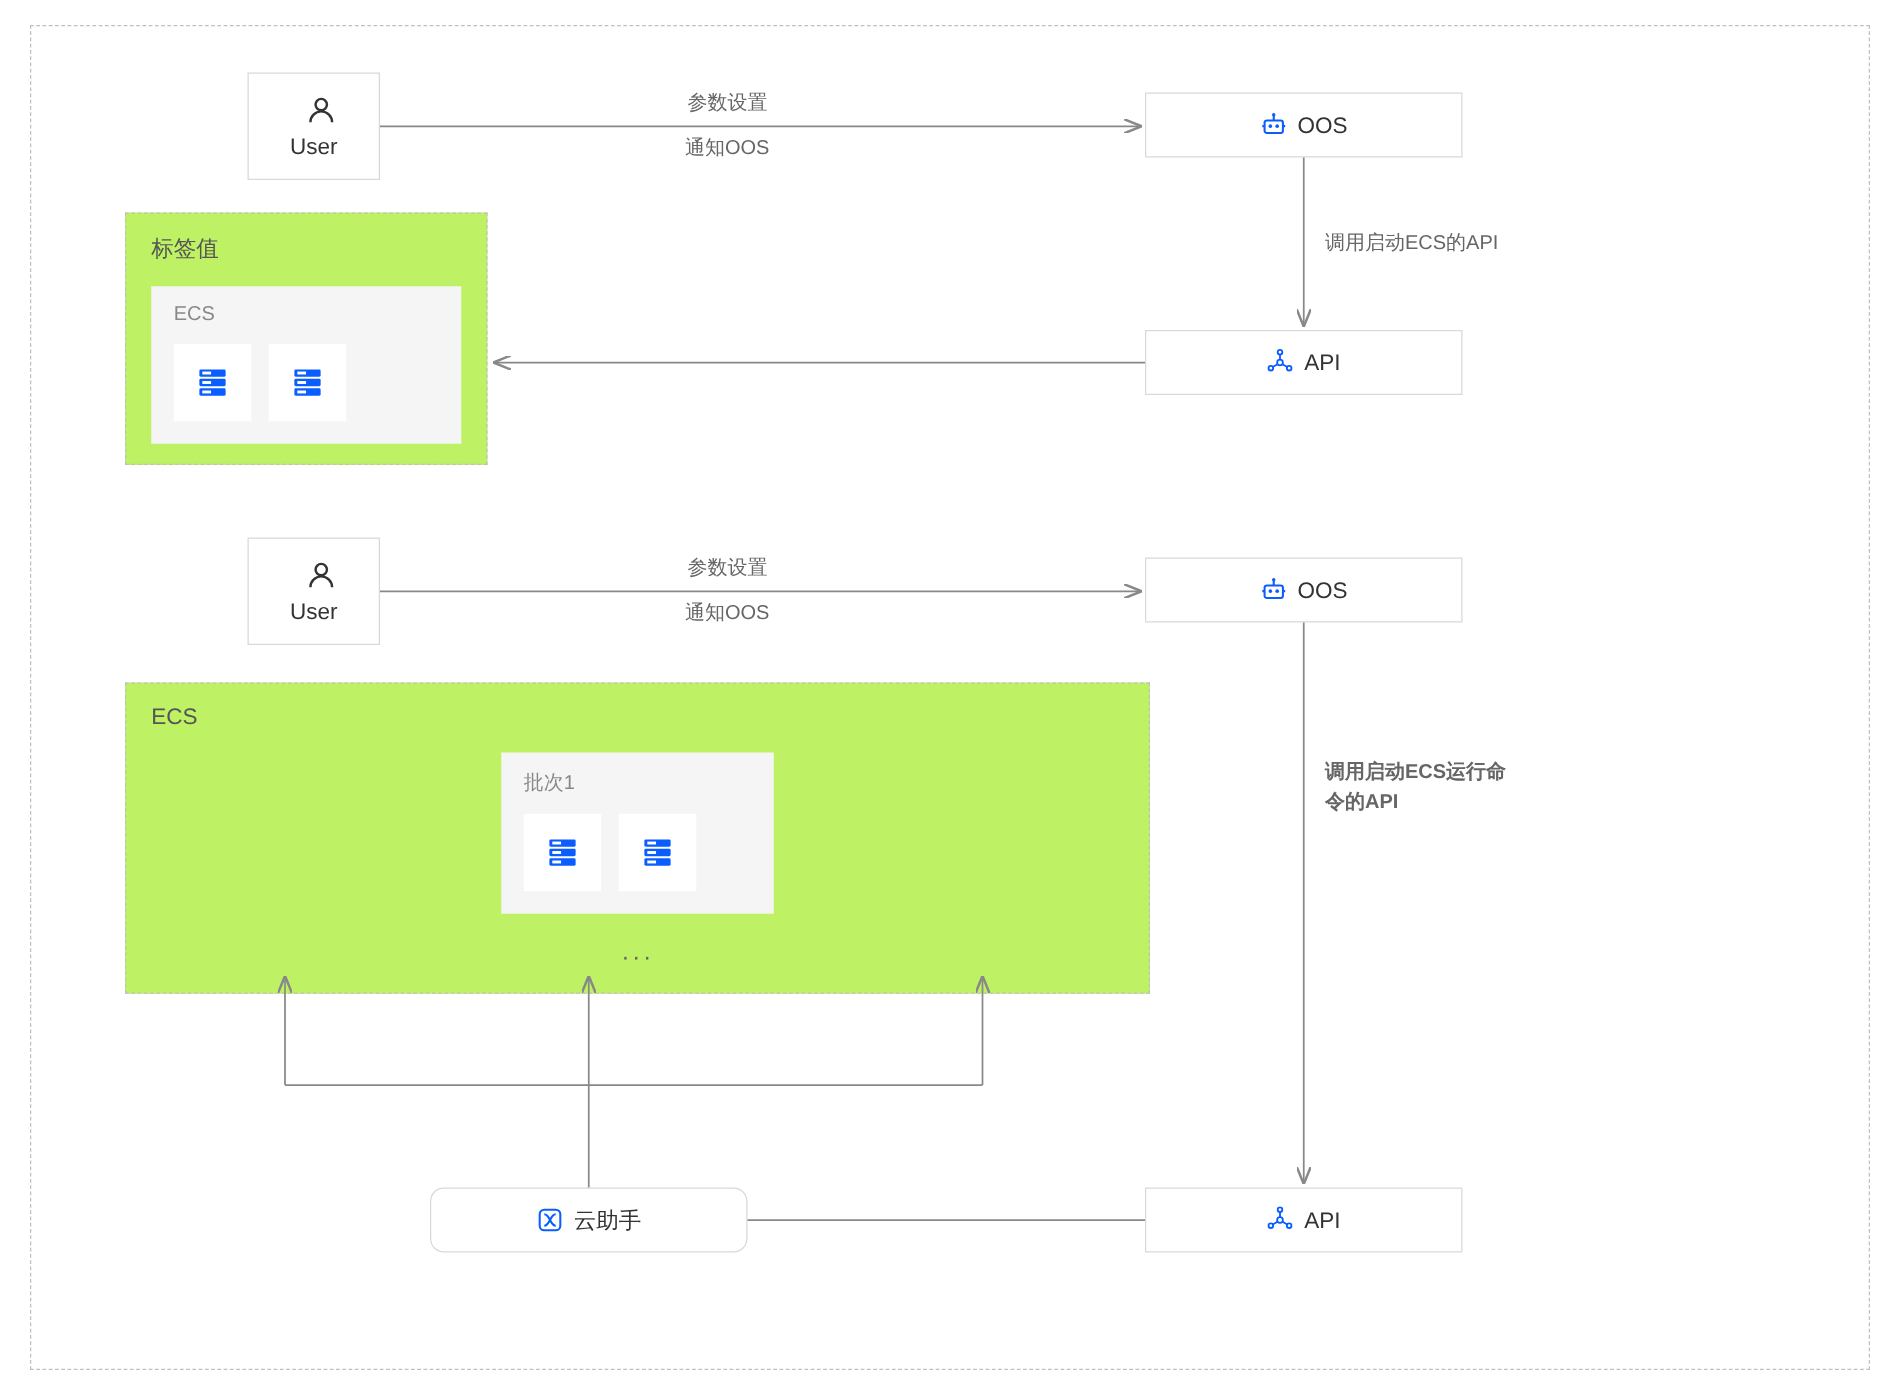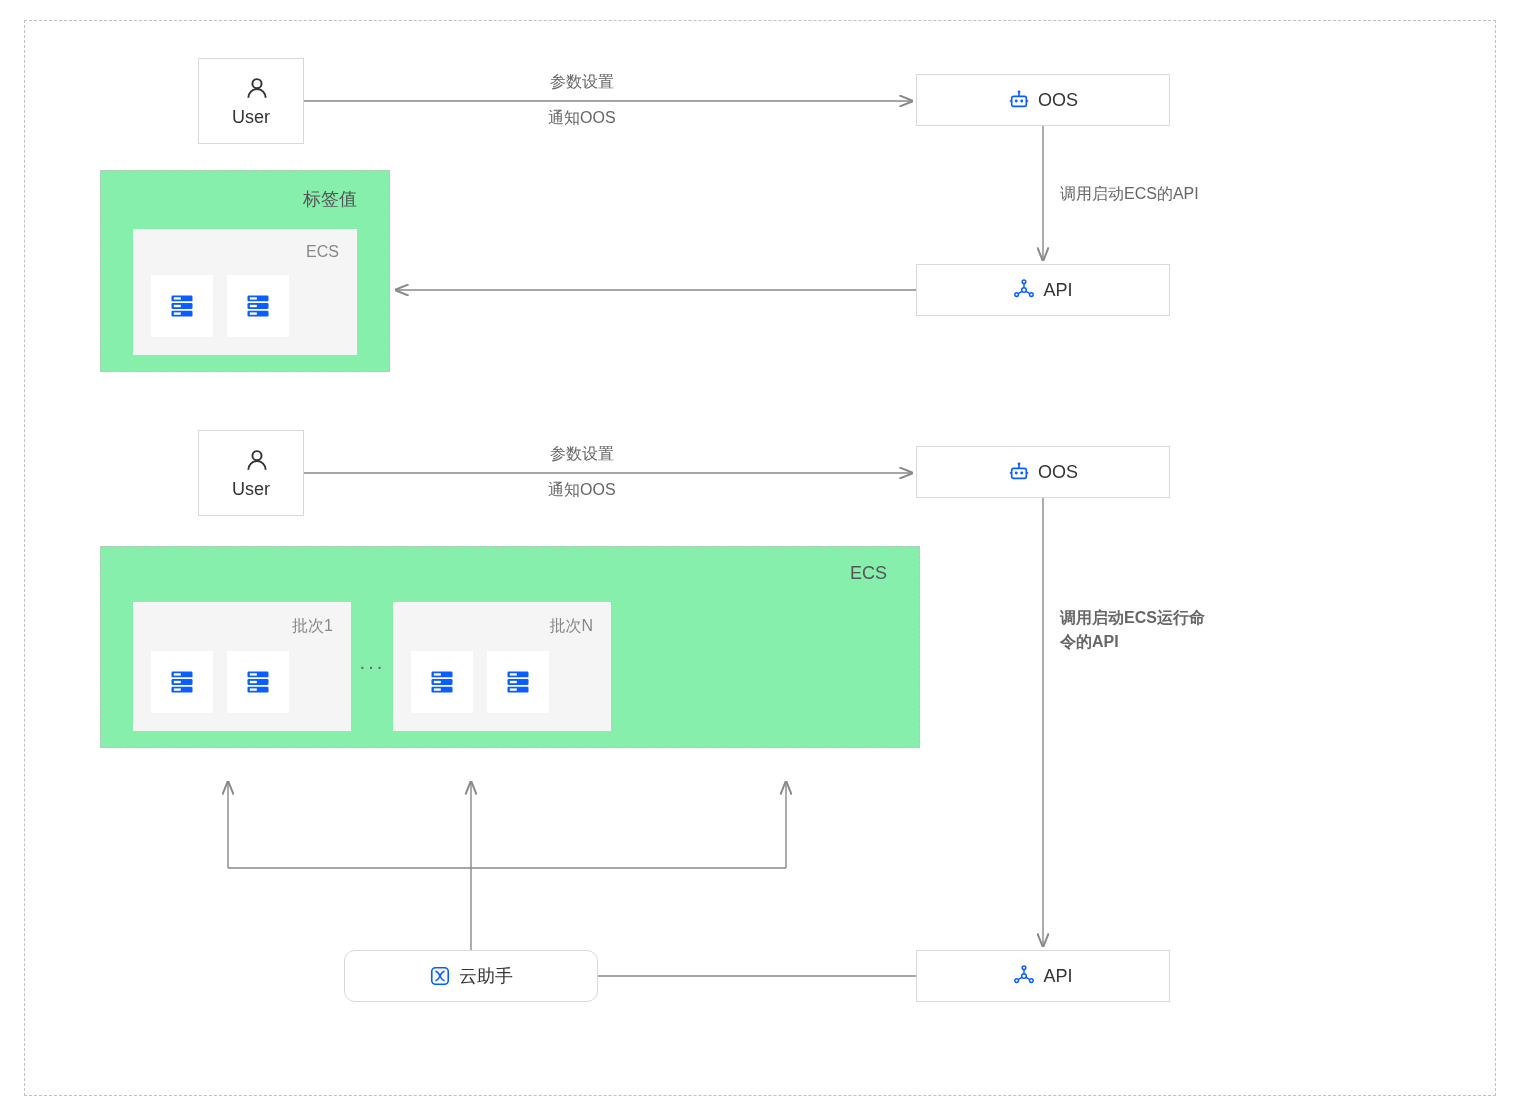--- a/index.html
+++ b/index.html
@@ -23,23 +23,22 @@
     display: flex;
     align-items: center;
     justify-content: center;
     gap: 8px;
     font-size: 18px;
     color: #333;
   }
   .dashed-box {
     position: absolute;
     border: 1px dashed #c0c0c0;
-    background: #86efac;
-    padding: 16px 32px;
-    text-align: right;
+    background: #bef264;
+    padding: 16px 20px;
   }
   .dashed-box .title {
     font-size: 18px;
     color: #555;
     margin-bottom: 18px;
   }
   .grey-panel {
     background: #f5f5f5;
     padding: 14px 18px 18px 18px;
   }
@@ -47,21 +46,21 @@
     font-size: 16px;
     color: #888;
     margin-bottom: 14px;
   }
   .icon-row { display: flex; gap: 14px; }
   .server-tile {
     width: 62px; height: 62px;
     background: #fff;
     display: flex; align-items: center; justify-content: center;
   }
-  .batch-row { display: flex; align-items: center; gap: 8px; }
+  .batch-row { display: flex; align-items: center; gap: 24px; flex-direction: column; }
   .batch {
     background: #f5f5f5;
     padding: 14px 18px 18px 18px;
     width: 218px;
   }
   .batch .sub { font-size: 16px; color: #888; margin-bottom: 14px; }
   .ellipsis { font-size: 20px; color: #666; letter-spacing: 2px; }
 
   .label {
     position: absolute;
@@ -237,35 +236,20 @@
             </svg>
           </div>
         <div class="server-tile">
             <svg width="28" height="28" viewBox="0 0 24 24">
               <use href="#ico-server"></use>
             </svg>
           </div>
       </div>
     </div>
     <div class="ellipsis">···</div>
-    <div class="batch">
-      <div class="sub">批次N</div>
-      <div class="icon-row">
-        <div class="server-tile">
-            <svg width="28" height="28" viewBox="0 0 24 24">
-              <use href="#ico-server"></use>
-            </svg>
-          </div>
-        <div class="server-tile">
-            <svg width="28" height="28" viewBox="0 0 24 24">
-              <use href="#ico-server"></use>
-            </svg>
-          </div>
-      </div>
-    </div>
   </div>
 </div>
 
 <svg class="conn" style="left:0; top:0; width:1520px; height:1116px;">
 
   <line x1="471" y1="950" x2="471" y2="868" stroke="#888" stroke-width="1.4"></line>
 
   <line x1="228" y1="868" x2="786" y2="868" stroke="#888" stroke-width="1.4"></line>
 
   <line x1="228" y1="868" x2="228" y2="782" stroke="#888" stroke-width="1.4" marker-end="url(#arrowhead)"></line>

